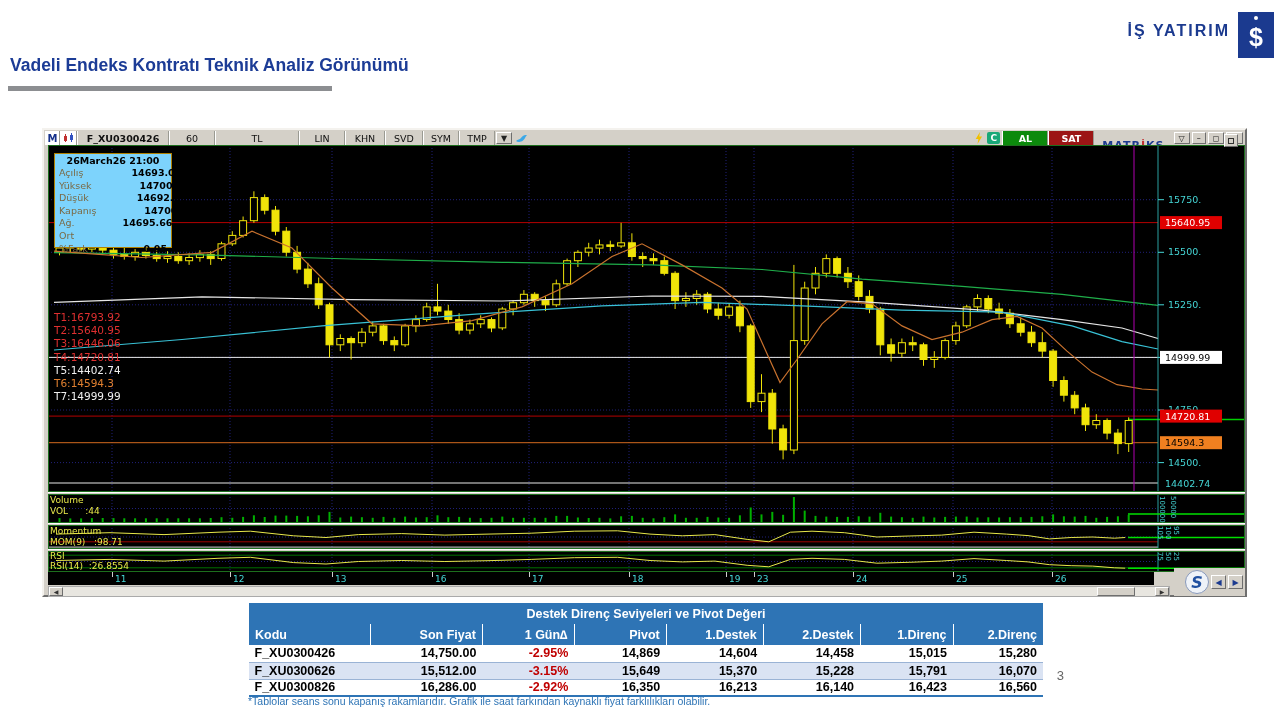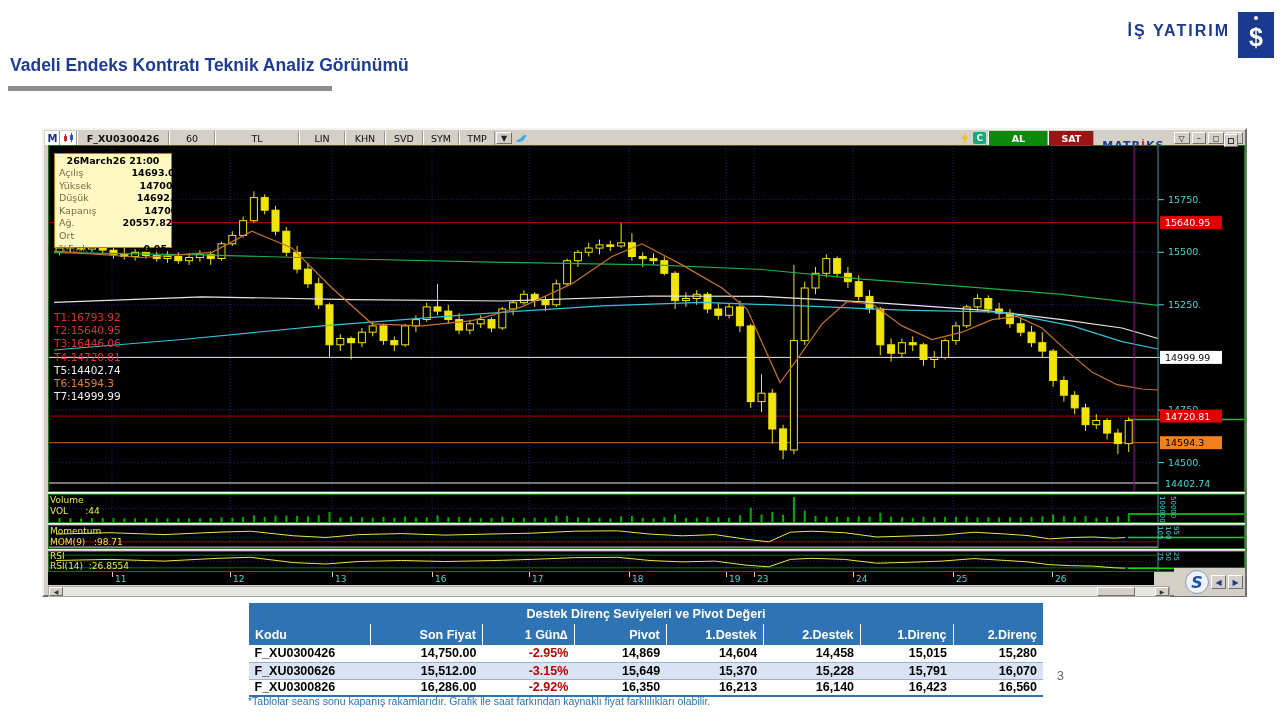--- a/index.html
+++ b/index.html
@@ -21,35 +21,35 @@
   .terminal{position:absolute;left:42px;top:128px;width:1205px;height:469px;background:#d4d0c8;
             border:2px solid;border-color:#f4f2ee #6e6e6e #6e6e6e #f4f2ee;font-family:"DejaVu Sans",sans-serif;}
   .toolbar{position:absolute;left:1px;top:1px;width:1199px;height:14px;background:#d4d0c8;
            display:flex;align-items:stretch;font-size:9.5px;color:#111;}
   .tcell{display:flex;align-items:center;justify-content:center;border-right:1px solid #9a9a92;
          border-left:1px solid #ffffff;padding:0 2px;white-space:nowrap;}
   .tbtn{display:flex;align-items:center;justify-content:center;margin:1px;padding:0 4px;
         background:#d4d0c8;border:1px solid;border-color:#fff #6e6e6e #6e6e6e #fff;font-size:8px;color:#222;}
   .m-logo{width:15px;background:#fff;color:#15308a;font-weight:bold;font-size:10px;}
   .candle-ic{width:17px;background:#fff;}
-  .al{background:#0c8a0c;color:#fff;font-weight:bold;width:60px;}
+  .al{background:#0c8a0c;color:#fff;font-weight:bold;width:46px;}
   .sat{background:#9c1515;color:#fff;font-weight:bold;width:46px;}
   .c-ic{width:13px;height:12px;margin:1px 2px;border-radius:2px;background:#18a878;color:#fff;
         font-weight:bold;font-size:9px;display:flex;align-items:center;justify-content:center;}
   .bolt{width:9px;height:12px;margin:1px 2px;background:#f0c000;
         clip-path:polygon(62% 0,15% 58%,45% 58%,35% 100%,85% 38%,55% 38%);}
   .matriks{font-weight:bold;color:#1b3a8f;font-size:11px;letter-spacing:1px;padding:8px 8px;}
   .matriks .idot{color:#c03030;}
   .spacer{flex:1;}
   
   .chart-main{position:absolute;left:4px;top:15px;width:1197px;height:347px;background:#000;}
   .pane{position:absolute;left:4px;background:#000;}
   .sep{position:absolute;left:4px;width:1197px;height:2px;background:#d4d0c8;border-top:1px solid #fff;}
   svg{display:block;}
-  .info-box{position:absolute;left:10px;top:23px;width:118px;height:95px;background:#fef9c3;
+  .info-box{position:absolute;left:10px;top:23px;width:118px;height:95px;background:#7dd3fc;
             border:1px solid #b08000;font-size:9.5px;color:#000;padding:1px 4px;z-index:5;}
   .info-header{text-align:center;font-weight:bold;margin-bottom:1px;}
   .info-row{display:flex;justify-content:space-between;line-height:12.6px;gap:48px;}
   .info-row .lbl{color:#7a6a45;}
   .info-row .val{font-weight:bold;}
   .mav-overlay{position:absolute;left:10px;top:128px;z-index:4;font-size:10.5px;line-height:13.2px;}
   .mav-row{display:flex;white-space:pre;}
   .mav-row .ml{width:62px;}
   .t-overlay{position:absolute;left:10px;top:181px;z-index:4;font-size:10.5px;line-height:13.2px;white-space:pre;}
   .restore-btn{position:absolute;left:1180px;top:4px;width:14px;height:13px;background:#d4d0c8;
@@ -410,21 +410,21 @@
         <div class="info-row">
           <span class="lbl">Düşük</span>
           <span class="val">14692.00</span>
         </div>
         <div class="info-row">
           <span class="lbl">Kapanış</span>
           <span class="val">14700.00</span>
         </div>
         <div class="info-row">
           <span class="lbl">Ağ. Ort</span>
-          <span class="val">20557.82</span>
+          <span class="val">14695.66</span>
         </div>
         <div class="info-row">
           <span class="lbl">%Fark</span>
           <span class="val">0.05</span>
         </div>
       </div>
 
     <div class="t-overlay" id="t-overlay"><div style="color:#e03030">T1:16793.92</div><div style="color:#e03030">T2:15640.95</div><div style="color:#e03030">T3:16446.06</div><div style="color:#e03030">T4:14720.81</div><div style="color:#f0f0f0">T5:14402.74</div><div style="color:#e08030">T6:14594.3</div><div style="color:#f0f0f0">T7:14999.99</div></div>
 
     <div class="restore-btn">

